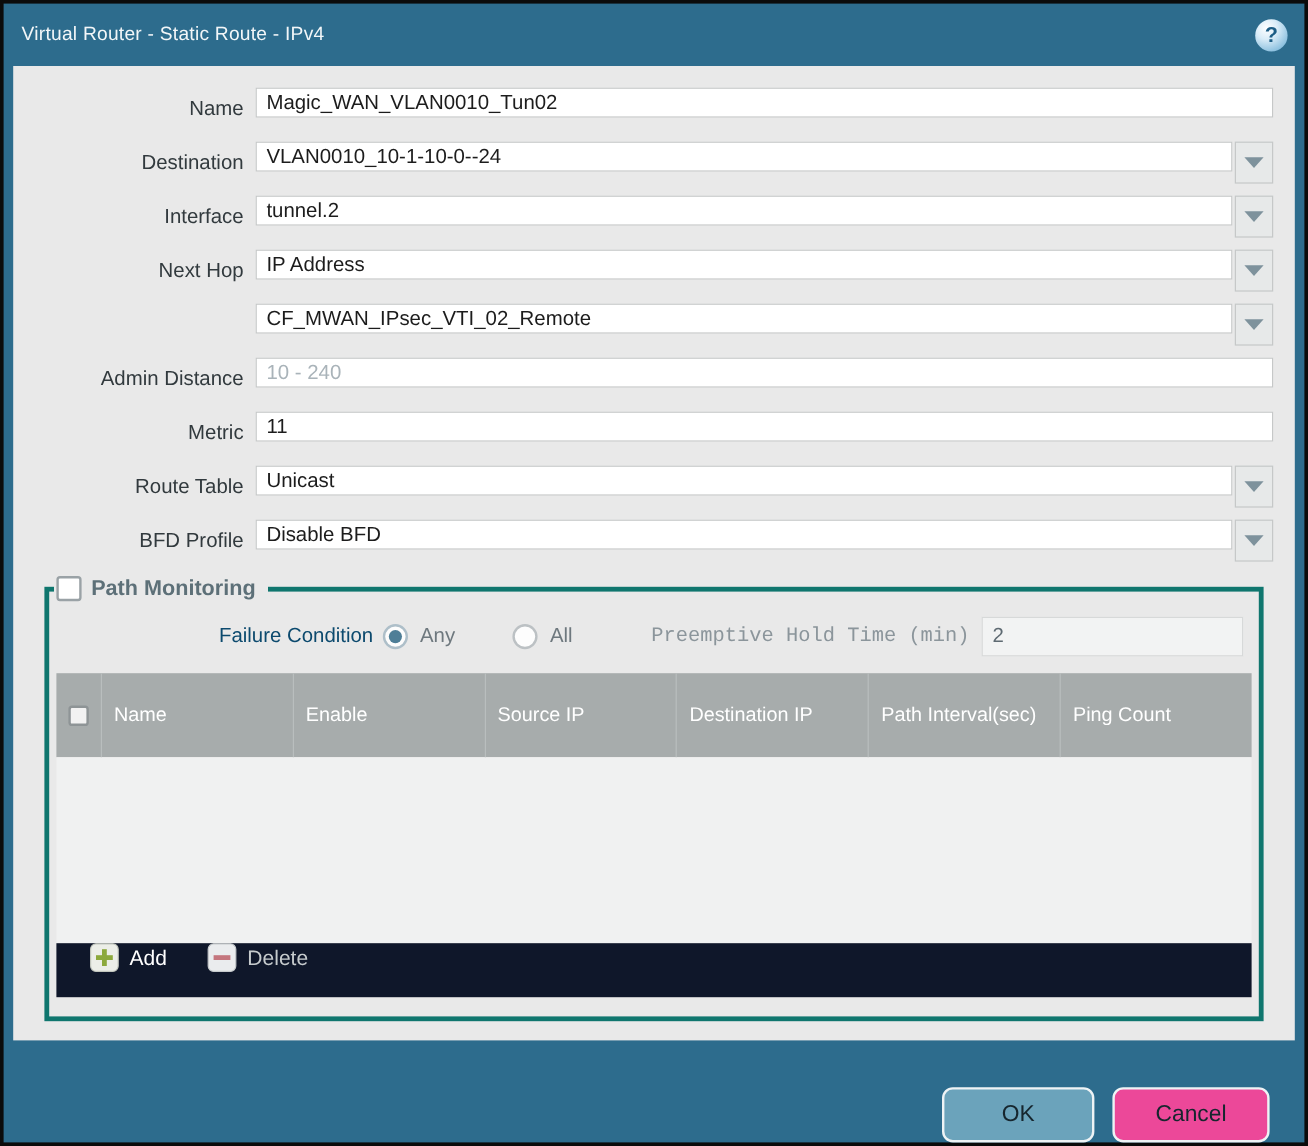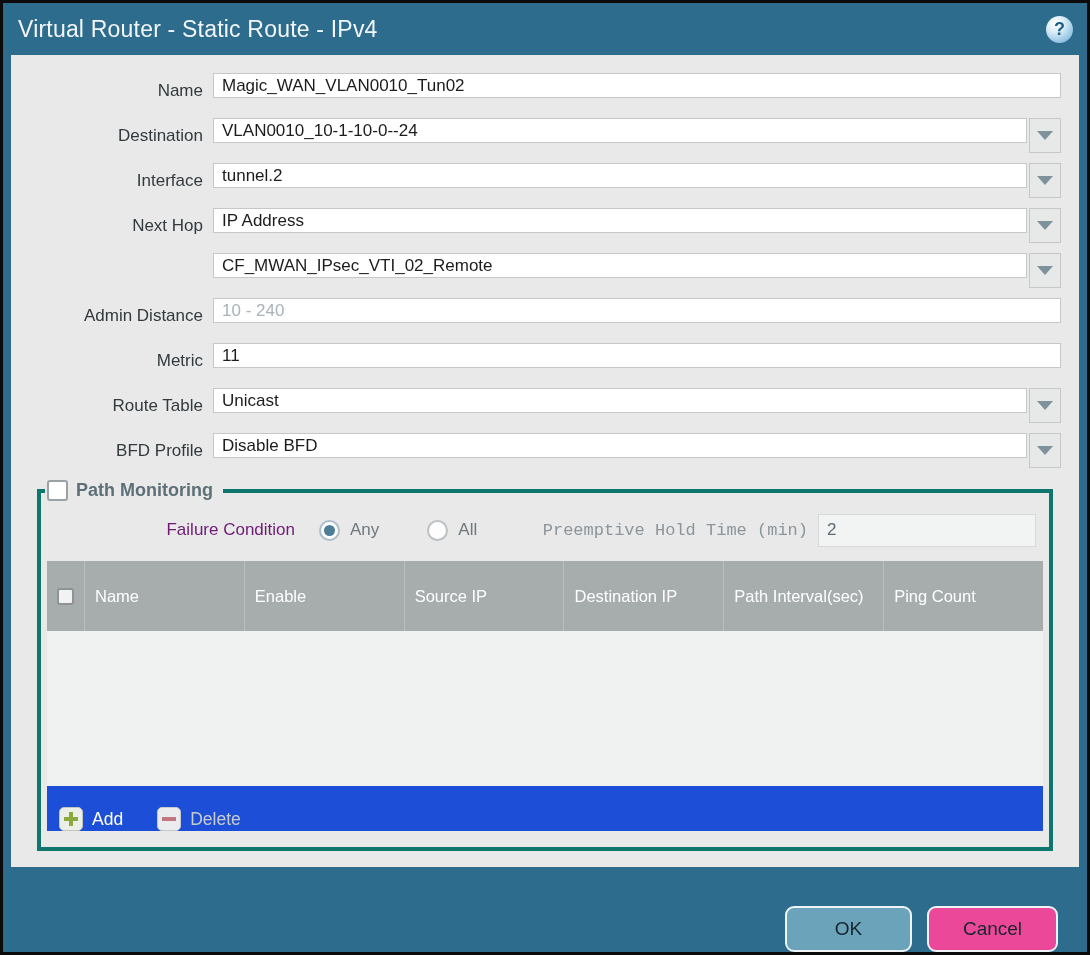--- a/index.html
+++ b/index.html
@@ -14,21 +14,21 @@
     position: relative;
   }
 
   
   .titlebar {
     height: 52px; flex: 0 0 52px;
     display: flex; align-items: center;
     padding: 0 14px 0 15px;
   }
   .titlebar-text {
-    color: #f2f6f8; font-size: 23px; font-weight: 400;
+    color: #f2f6f8; font-size: 16px; font-weight: 400;
     letter-spacing: 0.2px;
   }
   .help-icon {
     margin-left: auto;
     width: 27px; height: 27px; border-radius: 50%;
     background: radial-gradient(circle at 35% 28%, #ffffff 0%, #d9ecf8 35%, #8fc2e0 75%, #6aa7cc 100%);
     color: #1d5e86; font-weight: bold; font-size: 18px;
     display: flex; align-items: center; justify-content: center;
     cursor: pointer;
   }
@@ -93,22 +93,22 @@
   .pm-title {
     font-weight: bold; font-size: 18px; color: #5d7078;
     margin-left: 8px;
   }
 
   .pm-cond-row {
     display: flex; align-items: center;
     height: 42px; margin: 2px 10px 10px 10px;
   }
   .pm-cond-label {
-    width: 265px; text-align: right; padding-right: 24px;
-    color: #701a75; font-size: 17px;
+    width: 265px; text-align: right; padding-right: 8px;
+    color: #0c4a6e; font-size: 17px;
   }
   .radio {
     appearance: none; -webkit-appearance: none;
     width: 21px; height: 21px; border-radius: 50%;
     background: #fdfdfd; border: 2px solid #bcc1c4;
     position: relative; cursor: pointer; flex: 0 0 21px;
   }
   .radio.selected { border-color: #aebfc9; }
   .radio.selected::after {
     content: ""; position: absolute; inset: 3px;
@@ -139,23 +139,23 @@
     padding: 0 10px; font-size: 16.5px; line-height: 1.25;
     border-left: 1px solid #b9bebe;
   }
   .th-check {
     flex: 0 0 34px; display: flex; align-items: center; justify-content: center;
     border-left: none;
   }
   .th-check .checkbox { width: 17px; height: 17px; border: 2px solid #8e9496; background: #f2f2f2; }
   .tbl-body { height: 155px; background: #f0f1f1; }
   .tbl-footer {
-    height: 45px; background: #1d4ed8;
-    display: flex; align-items: flex-end; gap: 34px;
-    padding-left: 12px;
+    height: 45px; background: #0f172a;
+    display: flex; align-items: flex-start; gap: 34px;
+    padding-left: 28px;
   }
   .tbl-btn { display: flex; align-items: center; gap: 9px; cursor: pointer; }
   .tbl-btn-icon {
     width: 24px; height: 24px; border-radius: 5px;
     background: #eceee8; border: 1px solid #c2c6bd;
     position: relative;
   }
   .icon-plus::before, .icon-plus::after {
     content: ""; position: absolute; background: #8ca93c;
   }

